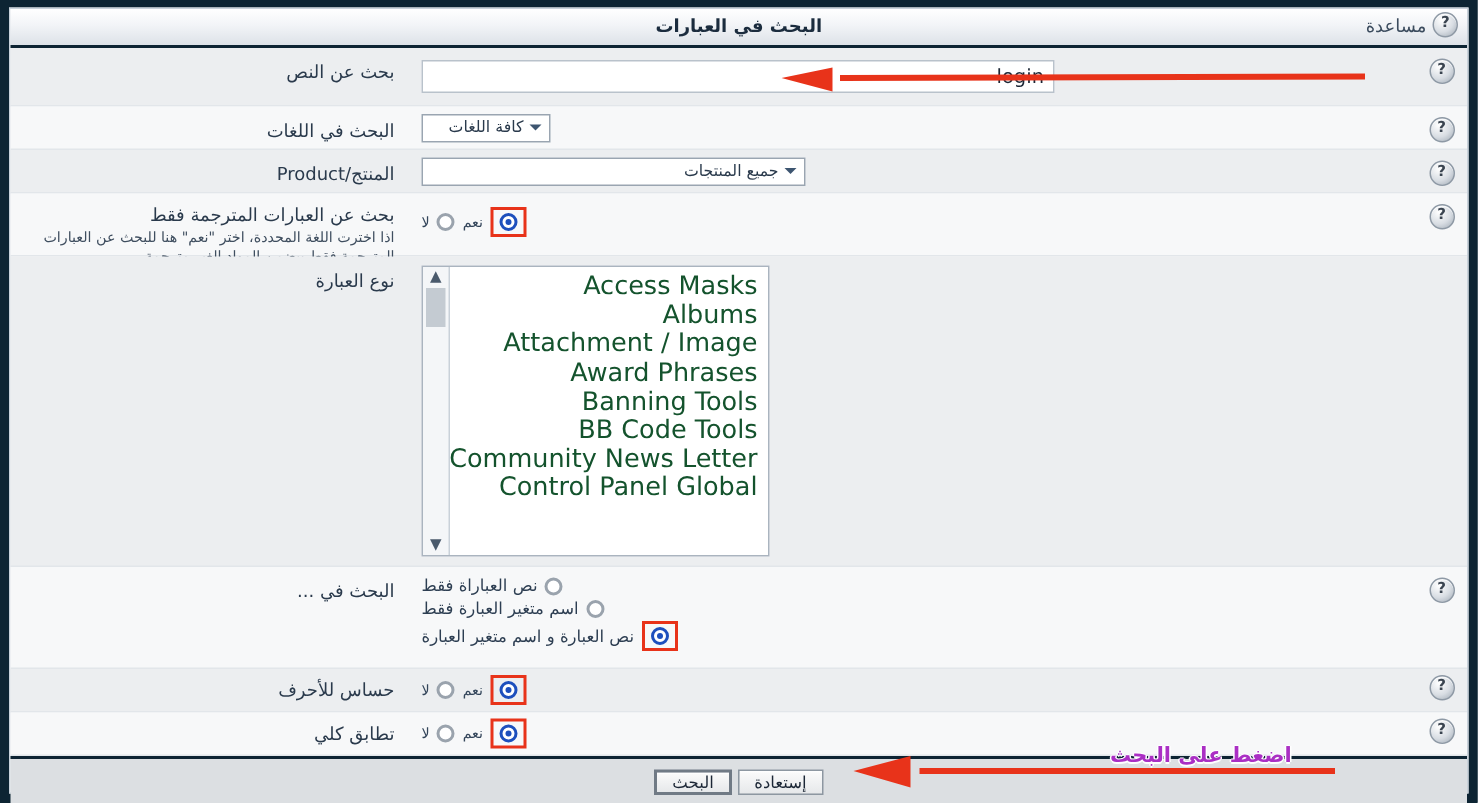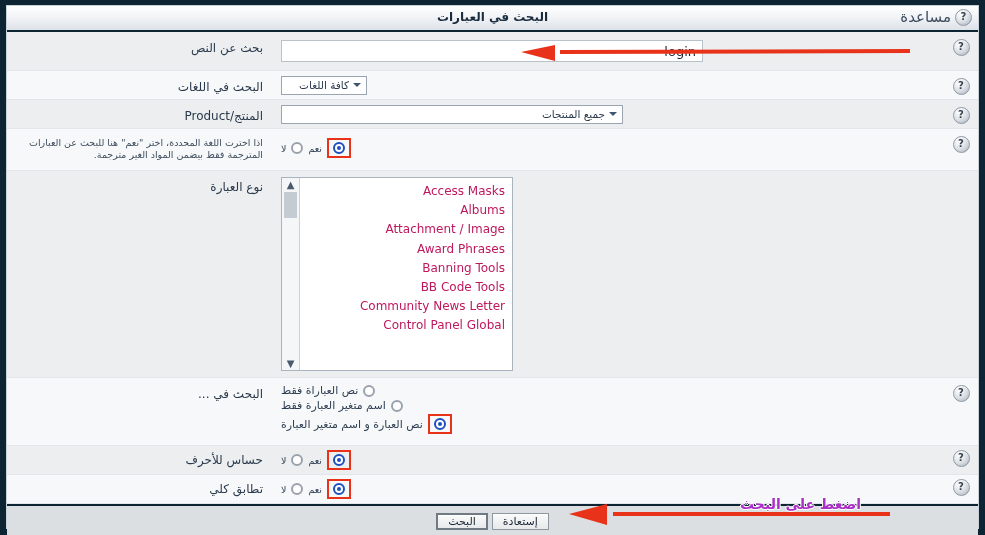--- a/index.html
+++ b/index.html
@@ -27,21 +27,21 @@
     border-bottom:2px solid #0d2433;
   }
   .titlebar .title{
     position:absolute;left:0;right:0;top:0;line-height:22px;
     text-align:center;font-weight:bold;font-size:12px;color:#1b2c3e;
   }
   .titlebar .help-left{
     position:absolute;right:6px;top:2px;display:flex;align-items:center;gap:4px;
     direction:rtl;
   }
-  .help-label{font-size:15px;color:#3c4c5e;}
+  .help-label{font-size:12px;color:#3c4c5e;}
   .qicon{
     width:15px;height:15px;border-radius:50%;
     background:radial-gradient(circle at 35% 30%,#ffffff 0%,#d8dde3 55%,#9fa9b4 100%);
     border:1px solid #8e99a5;display:inline-block;position:relative;
     box-shadow:0 1px 0 rgba(255,255,255,.7) inset;
   }
   .qicon::after{
     content:"?";position:absolute;left:0;right:0;top:-1px;
     text-align:center;font-size:10px;font-weight:bold;color:#3a4450;
     line-height:16px;font-family:"DejaVu Sans",sans-serif;
@@ -85,21 +85,21 @@
   .selectbox .txt{padding-right:3px;}
   .selectbox .caret{
     width:11px;height:11px;position:relative;flex:0 0 11px;
   }
   .selectbox .caret::before{
     content:"";position:absolute;left:1px;top:3px;
     border-left:4px solid transparent;border-right:4px solid transparent;
     border-top:4px solid #3d5570;
   }
   .sel-lang{width:86px;}
-  .sel-product{width:342px;}
+  .sel-product{width:256px;}
   
   .radio-group{display:flex;align-items:center;gap:5px;direction:rtl;}
   .radio{
     width:12px;height:12px;border-radius:50%;box-sizing:border-box;
     border:2px solid #9aa3ad;background:#fff;flex:0 0 12px;position:relative;
   }
   .radio.on{border-color:#1d4fbd;}
   .radio.on::after{
     content:"";position:absolute;left:2px;top:2px;width:4px;height:4px;
     border-radius:50%;background:#1d4fbd;
@@ -123,21 +123,21 @@
     flex:0 0 17px;border-right:1px solid #c9d1d9;background:#f4f6f8;
     display:flex;flex-direction:column;justify-content:space-between;align-items:center;
     padding:2px 0;position:relative;
   }
   .lb-arrow{font-size:10px;color:#4a5a6c;line-height:9px;user-select:none;}
   .lb-thumb{
     position:absolute;left:2px;top:14px;width:13px;height:26px;background:#c4cbd2;
   }
   .lb-items{
     flex:1 1 auto;padding:4px 7px 0 4px;text-align:right;direction:rtl;
-    font-size:12px;color:#be185d;line-height:19.2px;overflow:hidden;
+    font-size:17px;color:#14532d;line-height:19.2px;overflow:hidden;
   }
   .lb-items div{white-space:nowrap;}
   
   .footer{
     flex:0 0 30px;background:#dcdfe2;border-top:2px solid #0d2433;
     display:flex;align-items:center;justify-content:center;position:relative;
   }
   .btn{
     font-family:"DejaVu Sans",sans-serif;font-size:11px;color:#1b2635;
     background:linear-gradient(to bottom,#fbfbfb,#e6e8ea);
@@ -214,20 +214,21 @@
           <div class="radio-group">
             <span class="hl-box">
               <span class="radio on"></span>
             </span>
             <span class="radio-label">نعم</span>
             <span class="radio"></span>
             <span class="radio-label">لا</span>
           </div>
         </div>
         <div class="row-label" style="padding-top:6px;">
+          <span>بحث عن العبارات المترجمة فقط</span>
           <span class="sub">اذا اخترت اللغة المحددة، اختر "نعم" هنا للبحث عن العبارات المترجمة فقط بيضمن المواد الغير مترجمة.</span>
         </div>
       </div>
 
       <div class="row alt" style="height:206px;">
         <div class="row-help"></div>
         <div class="row-field" style="align-items:flex-start;padding-top:6px;">
           <div class="listbox">
             <div class="lb-scroll">
               <span class="lb-arrow">▲</span>

